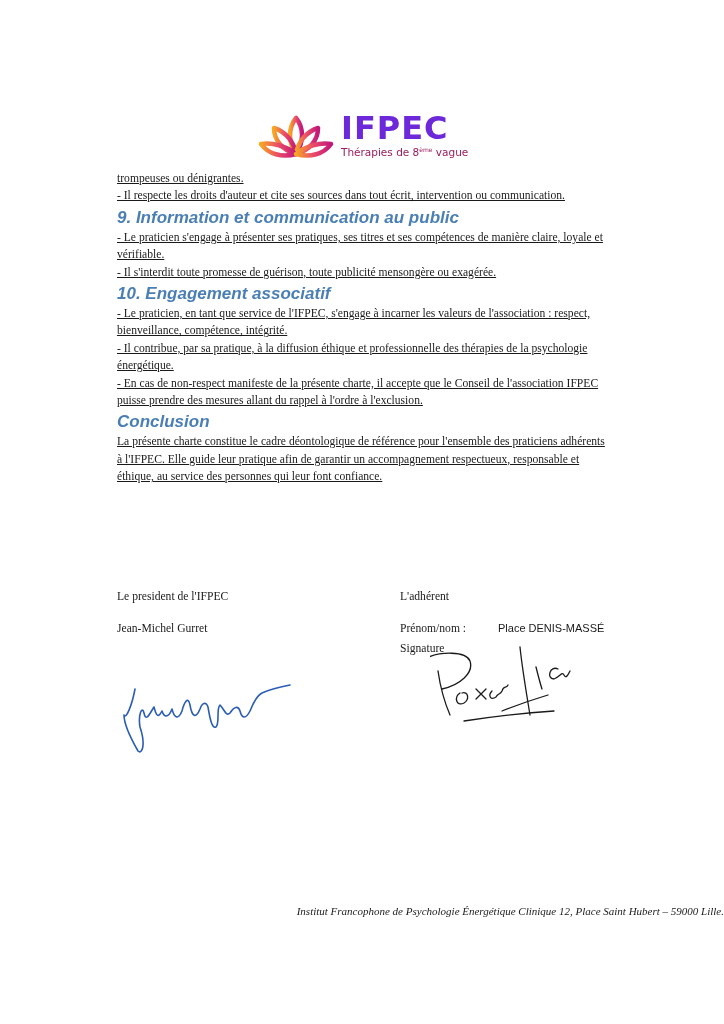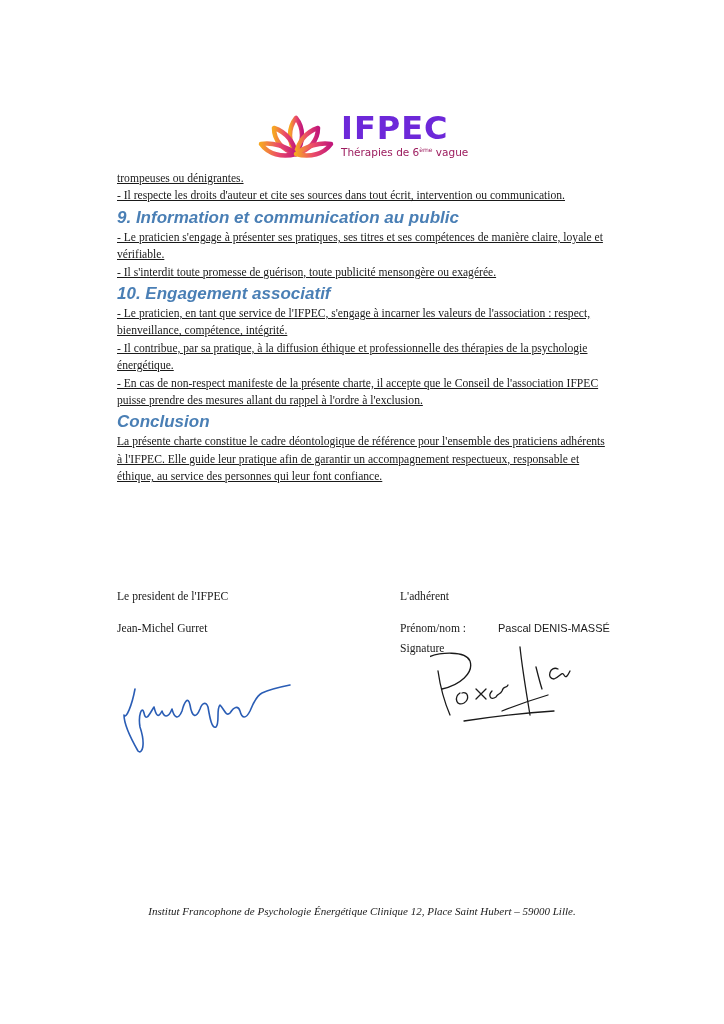--- a/index.html
+++ b/index.html
@@ -21,21 +21,21 @@
   .sig-area { position: absolute; left: 117px; top: 590px; width: 500px; font-family: "Liberation Serif", serif; font-size: 11.6px; }
   .sig-left, .sig-right { position: absolute; top: 0; }
   .sig-left { left: 0; }
   .sig-right { left: 283px; }
   .sig-line { position: absolute; white-space: nowrap; }
   .typed-name { font-family: "Liberation Sans", sans-serif; font-size: 11px; position: absolute; left: 98px; top: 0; white-space: nowrap; }
 
   .sig-svg-1 { position: absolute; left: 120px; top: 675px; width: 175px; height: 85px; }
   .sig-svg-2 { position: absolute; left: 430px; top: 645px; width: 145px; height: 80px; }
 
-  .footer { position: absolute; left: 0; top: 905px; width: 724px; text-align: center; font-family: "Liberation Serif", serif; font-style: italic; font-size: 11px; }
+  .footer { position: absolute; left: 0; top: 905px; width: 724px; text-align: right; font-family: "Liberation Serif", serif; font-style: italic; font-size: 11px; }
 </style>
 </head>
 <body>
 
 <div class="logo">
   <svg class="lotus" viewBox="0 0 76 48">
     <defs>
       <linearGradient id="lg" x1="0" y1="0" x2="1" y2="0">
         <stop offset="0" stop-color="#f6a623"></stop>
         <stop offset="0.5" stop-color="#ea4a6a"></stop>
@@ -44,21 +44,21 @@
     </defs>
     <g fill="none" stroke="url(#lg)" stroke-width="4.5" stroke-linejoin="round">
       <path d="M38 4 C30 14 30 28 38 40 C46 28 46 14 38 4 Z"></path>
       <path d="M16 14 C16 26 24 36 38 40 C36 28 28 18 16 14 Z"></path>
       <path d="M60 14 C60 26 52 36 38 40 C40 28 48 18 60 14 Z"></path>
       <path d="M3 30 C10 40 24 44 38 40 C28 32 14 28 3 30 Z"></path>
       <path d="M73 30 C66 40 52 44 38 40 C48 32 62 28 73 30 Z"></path>
     </g>
   </svg>
   <div class="logo-text">IFPEC</div>
-  <div class="logo-tag"><span>Thérapies de 6</span><sup>ème</sup><span> vague</span></div>
+  <div class="logo-tag"><span>Thérapies de 8</span><sup>ème</sup><span> vague</span></div>
 </div>
 
 <div class="content">
   <p>trompeuses ou dénigrantes.</p>
   <p>- Il respecte les droits d'auteur et cite ses sources dans tout écrit, intervention ou communication.</p>
 
   <div class="h">9. Information et communication au public</div>
   <p>- Le praticien s'engage à présenter ses pratiques, ses titres et ses compétences de manière claire, loyale et vérifiable.</p>
   <p>- Il s'interdit toute promesse de guérison, toute publicité mensongère ou exagérée.</p>
 
@@ -73,21 +73,21 @@
 
 <div class="sig-area">
   <div class="sig-left">
     <div class="sig-line" style="top:0">Le president de l'IFPEC</div>
     <div class="sig-line" style="top:32px">Jean-Michel Gurret</div>
   </div>
   <div class="sig-right">
     <div class="sig-line" style="top:0">L'adhérent</div>
     <div class="sig-line" style="top:32px; width:220px;">
       <span>Prénom/nom :</span>
-      <span class="typed-name">Pascal DENIS-MASSÉ</span>
+      <span class="typed-name">Place DENIS-MASSÉ</span>
     </div>
     <div class="sig-line" style="top:52px">Signature</div>
   </div>
 </div>
 
 <svg class="sig-svg-1" viewBox="0 0 175 85">
   <path d="M15 14 C12 30 6 45 4 40 C4 48 10 62 18 76 C22 80 26 70 20 52 C18 40 22 30 24 38 C26 48 30 38 34 32 C36 40 38 44 42 36 C44 42 48 44 52 34 C54 42 58 46 62 36 C64 28 68 20 70 30 C72 42 76 44 80 34 C82 28 86 26 88 32 C90 44 92 54 96 52 C100 48 96 34 100 30 C104 34 106 42 110 38 C114 32 118 30 120 36 C122 44 126 44 130 36 C134 26 138 20 142 18 C150 14 160 12 170 10" fill="none" stroke="#2a5db5" stroke-width="1.6" stroke-linecap="round" stroke-linejoin="round"></path>
 </svg>
 
 <svg class="sig-svg-2" viewBox="0 0 145 80">

